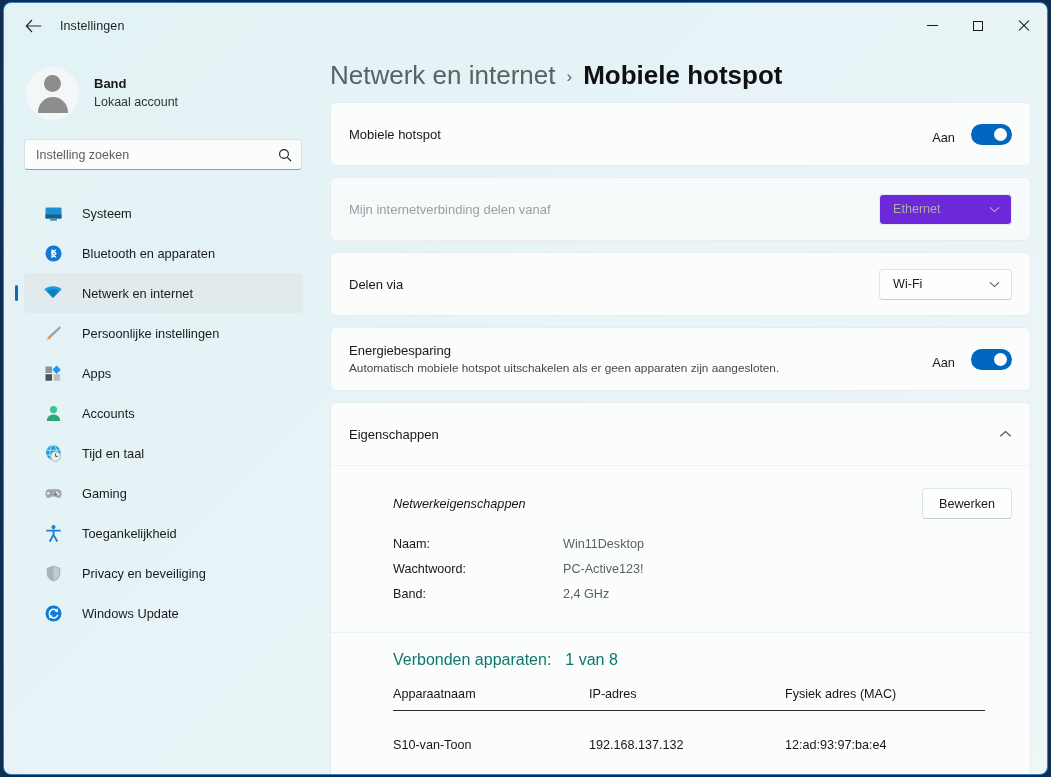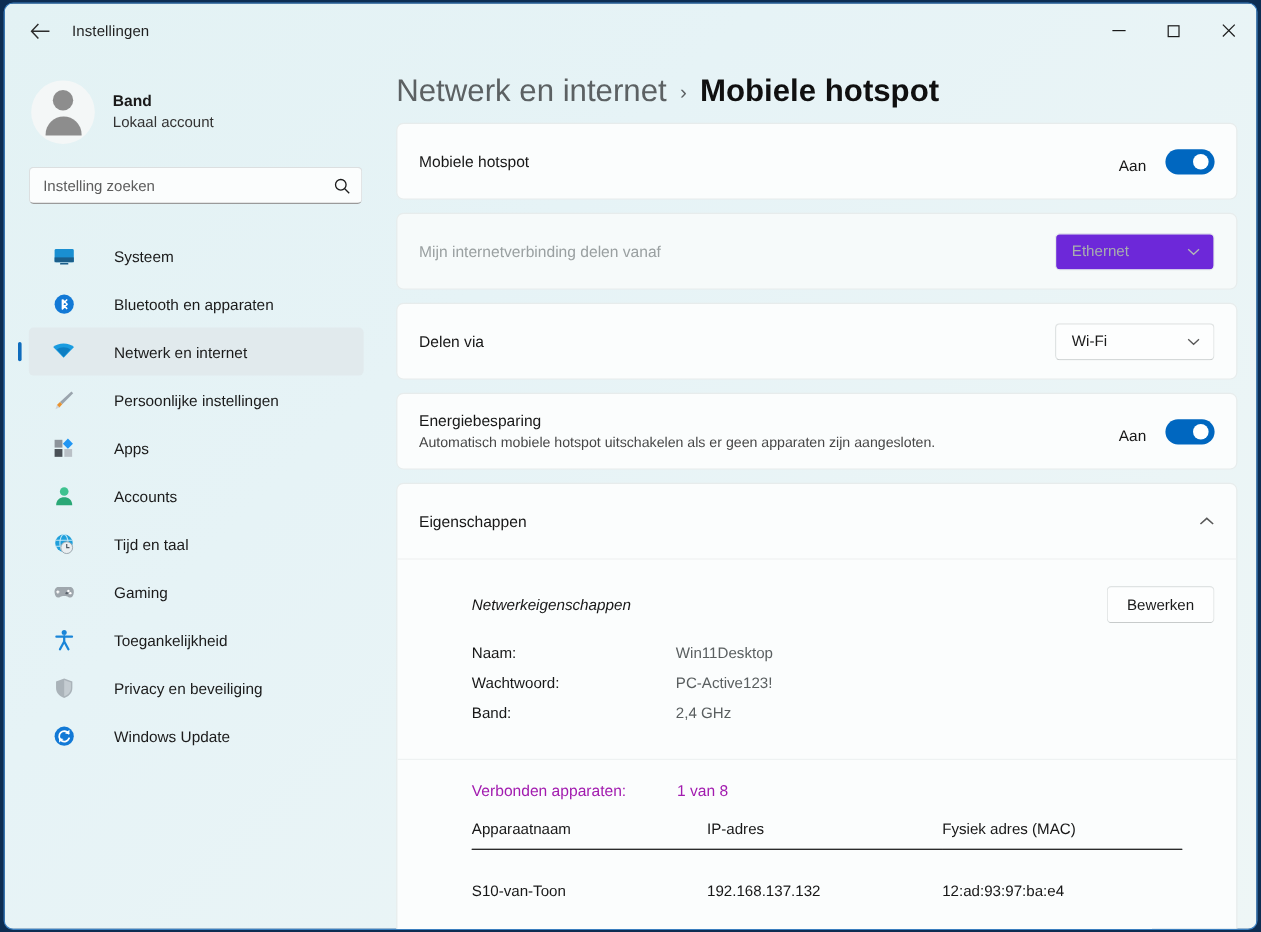--- a/index.html
+++ b/index.html
@@ -137,21 +137,20 @@
   .nav { margin-top: 23px; }
   .nav-item {
     position: relative;
     height: 40px;
     margin: 0 21px 0 20px;
     border-radius: 4px;
     display: flex;
     align-items: center;
     padding-left: 18px;
     cursor: pointer;
-    gap: 13px;
   }
   .nav-item.selected { background: #e1eaed; }
   .nav-item.selected::before {
     content: "";
     position: absolute;
     left: -9px; top: 50%;
     transform: translateY(-50%);
     width: 3px; height: 16px;
     background: #0f6cbd;
     border-radius: 2px;
@@ -298,22 +297,22 @@
   .prop-table td.k { color: #171717; width: 170px; }
   .prop-table td.v { color: #5a5f60; }
 
   .devices-block {
     padding: 18px 18px 30px 62px;
     border-top: 1px solid #eef2f2;
   }
   .dev-count {
     display: flex;
     gap: 14px;
-    font-size: 13px;
-    color: #a21caf;
+    font-size: 16px;
+    color: #0f766e;
     margin-bottom: 18px;
   }
   .dev-count .k { min-width: 157px; }
   .dev-table {
     width: 592px;
     border-collapse: collapse;
   }
   .dev-table th {
     text-align: left;
     font-weight: normal;

